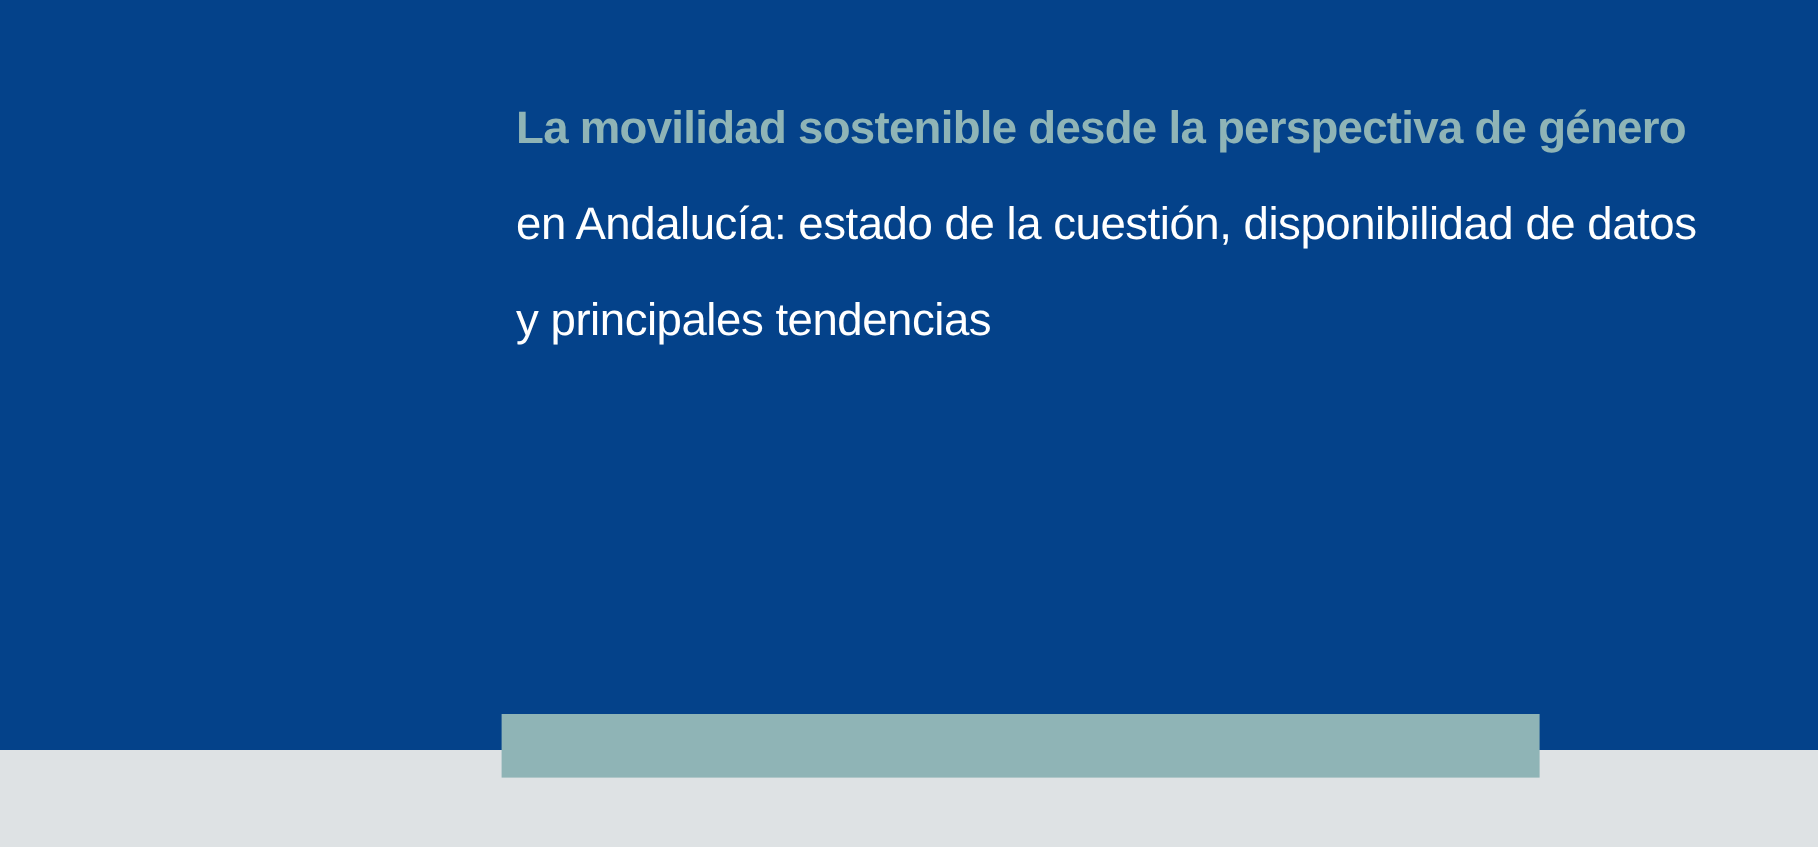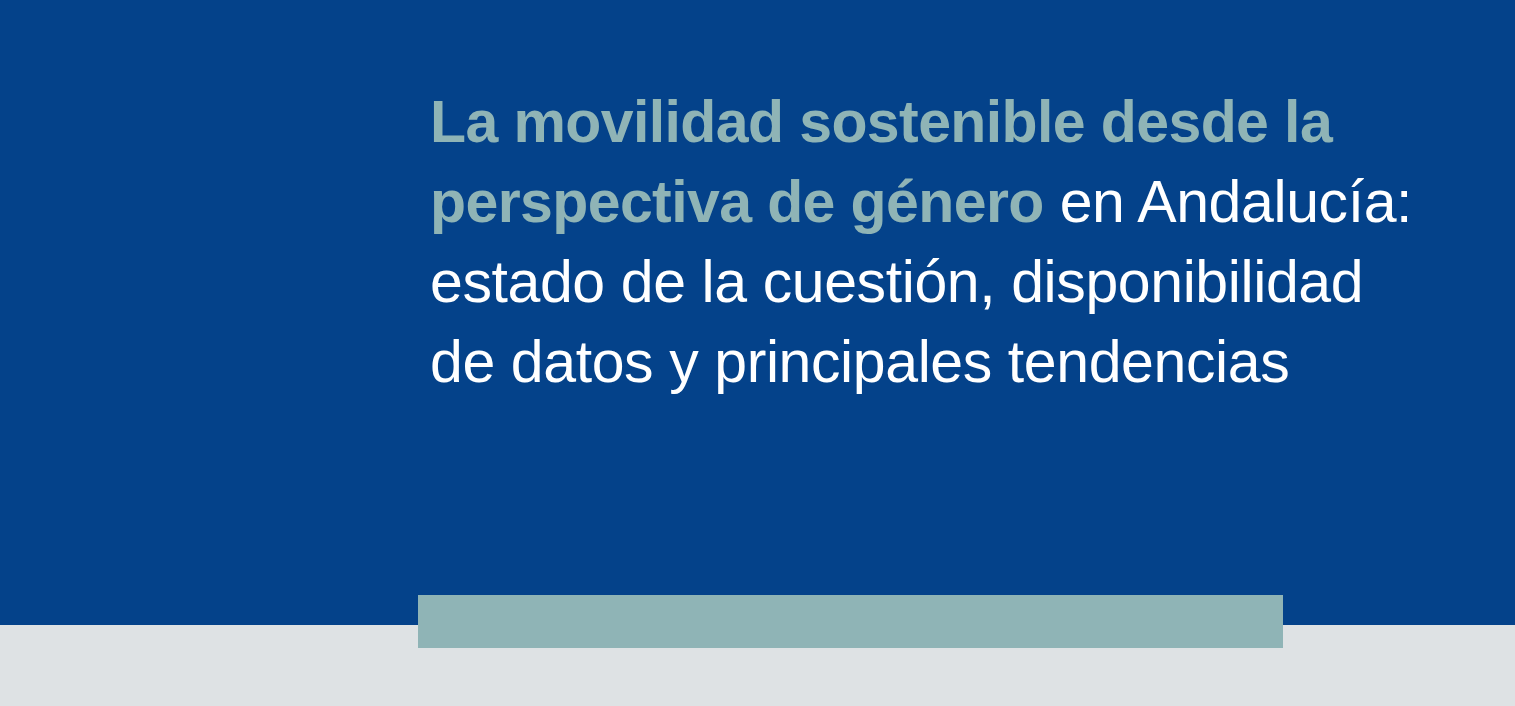--- a/index.html
+++ b/index.html
@@ -40,21 +40,21 @@
     height: 81px;
     background: #dee2e4;
   }
 
   
   .title-block {
     position: absolute;
     left: 430px;
     top: 42px;
     width: 1010px;
-    font-size: 59px;
+    font-size: 38px;
     line-height: 80px;
     font-weight: 400;
     letter-spacing: -0.4px;
     color: #ffffff;
     white-space: pre-wrap;
   }
 
   .title-accent {
     color: #8fb4b6;
     font-weight: 700;

